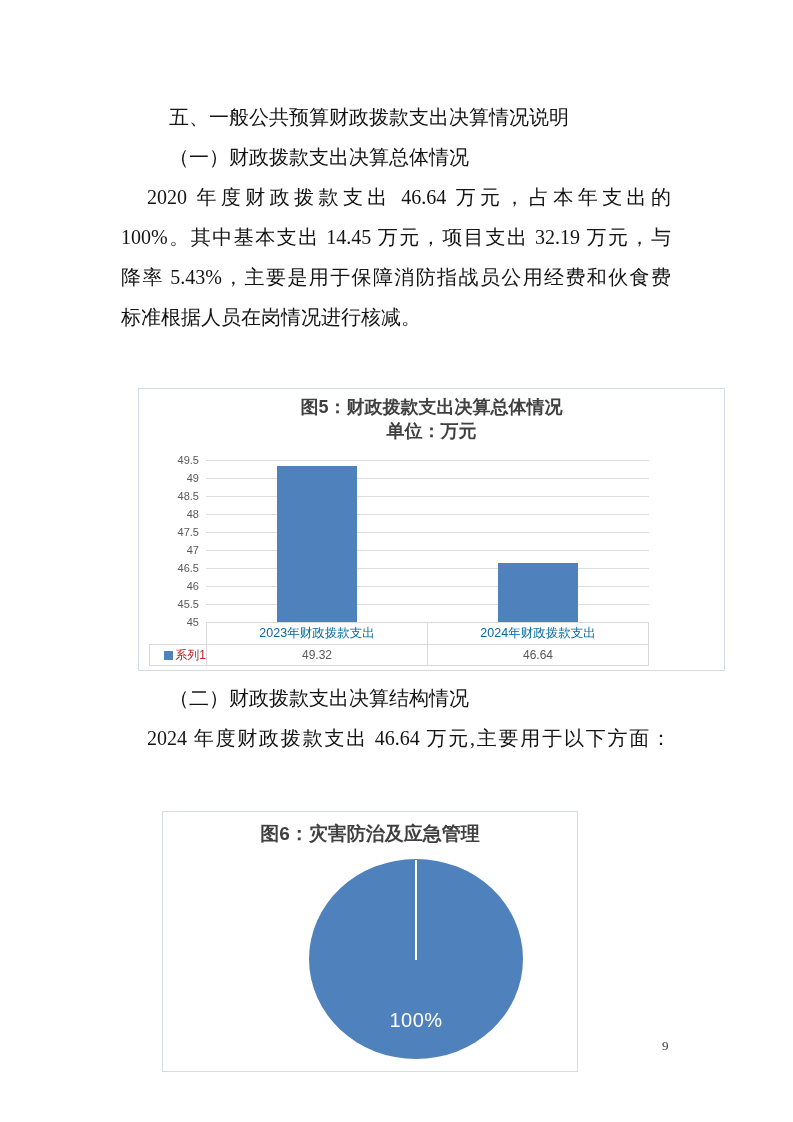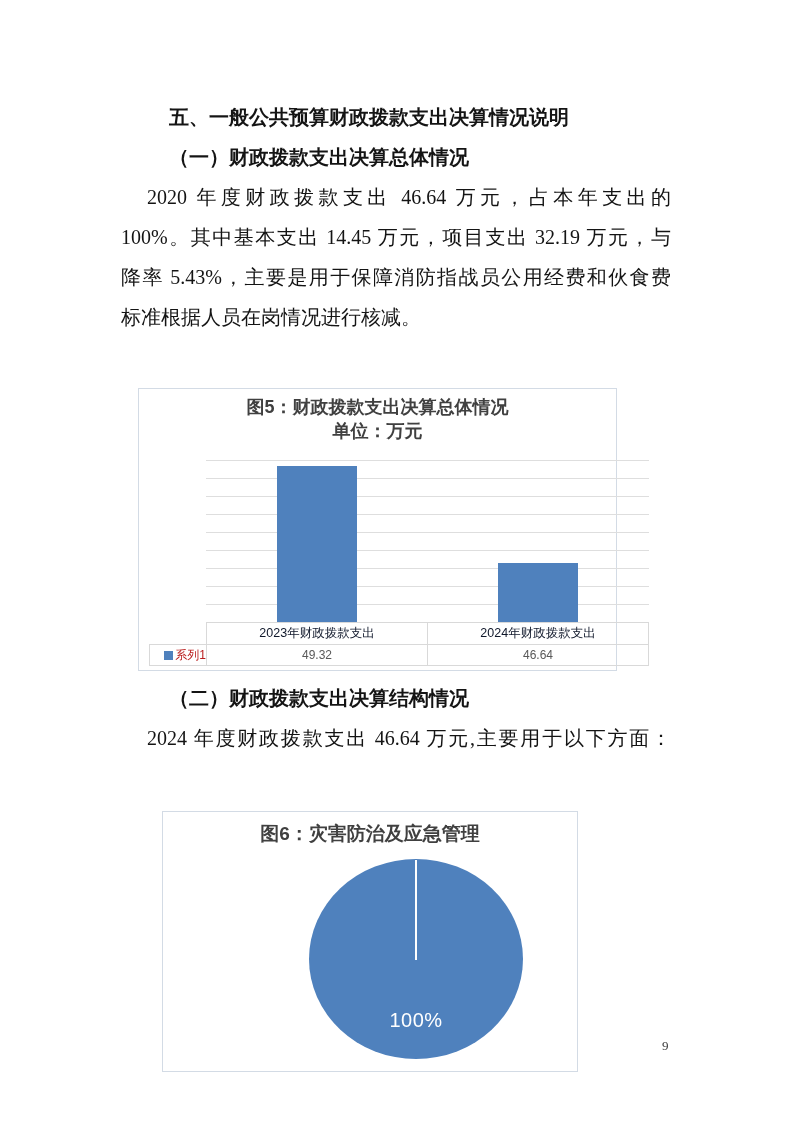--- a/index.html
+++ b/index.html
@@ -15,56 +15,56 @@
 
   
   .text-block { position: absolute; width: 550px; font-size: 20px; line-height: 40px; }
   .text-block .line { white-space: nowrap; }
   .text-block .jline {
     white-space: normal;
     text-align: justify;
     text-align-last: justify;
     text-justify: inter-character;
   }
-  .indent-head { text-indent: 48px; font-weight: bold; }
+  .indent-head { text-indent: 48px; }
   .indent-para { text-indent: 26px; }
 
   
   .figure {
     position: absolute; background: #fff;
     border: 1px solid #d3dbe5;
     font-family: "Liberation Sans", "DejaVu Sans", sans-serif;
   }
   .chart-title {
     position: absolute; left: 0; width: 100%;
     text-align: center; font-weight: bold; color: #404040;
     font-size: 18px; line-height: 24px;
   }
 
   
-  #fig5 { left: 138px; top: 388px; width: 479px; height: 283px; }
+  #fig5 { left: 138px; top: 388px; width: 587px; height: 283px; }
   #fig5 .t1 { top: 6px; }
   #fig5 .t2 { top: 30px; }
   .bar-plot { position: absolute; left: 67px; top: 71px; width: 443px; height: 162px; }
   .gridline { position: absolute; left: 0; width: 100%; height: 1px; background: #dedede; }
   .gridline.axisline { background: #bfbfbf; }
   .ylabels { position: absolute; left: 0; top: 71px; width: 60px; height: 162px; }
   .ytick {
     position: absolute; right: 0; width: 60px; text-align: right;
     font-size: 11px; color: #595959; transform: translateY(-6px); line-height: 12px;
   }
   .bar { position: absolute; bottom: 0; width: 80px; background: var(--accent-blue, #4f81bd); }
 
   .dtable {
     position: absolute; left: 10px; top: 233px; width: 500px;
     border-collapse: collapse; table-layout: fixed;
     font-size: 12px; color: #444;
   }
   .dtable td { border: 1px solid #d9d9d9; text-align: center; padding: 0; }
-  .dtable td.cat { height: 22px; color: #0f172a; font-size: 12.5px; margin-top: 44px; }
+  .dtable td.cat { height: 22px; color: #0369a1; font-size: 12.5px; margin-top: 44px; }
   .dtable td.val { height: 21px; color: #595959; }
   .dtable td.noborder { border: none; }
   .dtable td.legend {
     color: #b91c1c; font-size: 12px; text-align: right; white-space: nowrap;
   }
   .legend-marker {
     display: inline-block; width: 9px; height: 9px;
     background: var(--accent-blue, #4f81bd); margin-right: 2px; vertical-align: -1px;
   }
 
@@ -100,20 +100,32 @@
         <div class="jline">100%。其中基本支出 14.45 万元，项目支出 32.19 万元，与</div>
         <div class="jline">降率 5.43%，主要是用于保障消防指战员公用经费和伙食费</div>
         <div class="jline" style="text-align-last: left;">标准根据人员在岗情况进行核减。</div>
       </div>
   </div>
 
   <div class="figure" id="fig5">
     <div class="chart-title t1">图5：财政拨款支出决算总体情况</div>
     <div class="chart-title t2">单位：万元</div>
 
+    <div class="ylabels">
+        <div class="ytick" style="top: 0px;">49.5</div>
+        <div class="ytick" style="top: 18px;">49</div>
+        <div class="ytick" style="top: 36px;">48.5</div>
+        <div class="ytick" style="top: 54px;">48</div>
+        <div class="ytick" style="top: 72px;">47.5</div>
+        <div class="ytick" style="top: 90px;">47</div>
+        <div class="ytick" style="top: 108px;">46.5</div>
+        <div class="ytick" style="top: 126px;">46</div>
+        <div class="ytick" style="top: 144px;">45.5</div>
+        <div class="ytick" style="top: 162px;">45</div>
+      </div>
     <div class="bar-plot">
         <div class="gridline" style="top: 0px;"></div>
         <div class="gridline" style="top: 18px;"></div>
         <div class="gridline" style="top: 36px;"></div>
         <div class="gridline" style="top: 54px;"></div>
         <div class="gridline" style="top: 72px;"></div>
         <div class="gridline" style="top: 90px;"></div>
         <div class="gridline" style="top: 108px;"></div>
         <div class="gridline" style="top: 126px;"></div>
         <div class="gridline" style="top: 144px;"></div>

